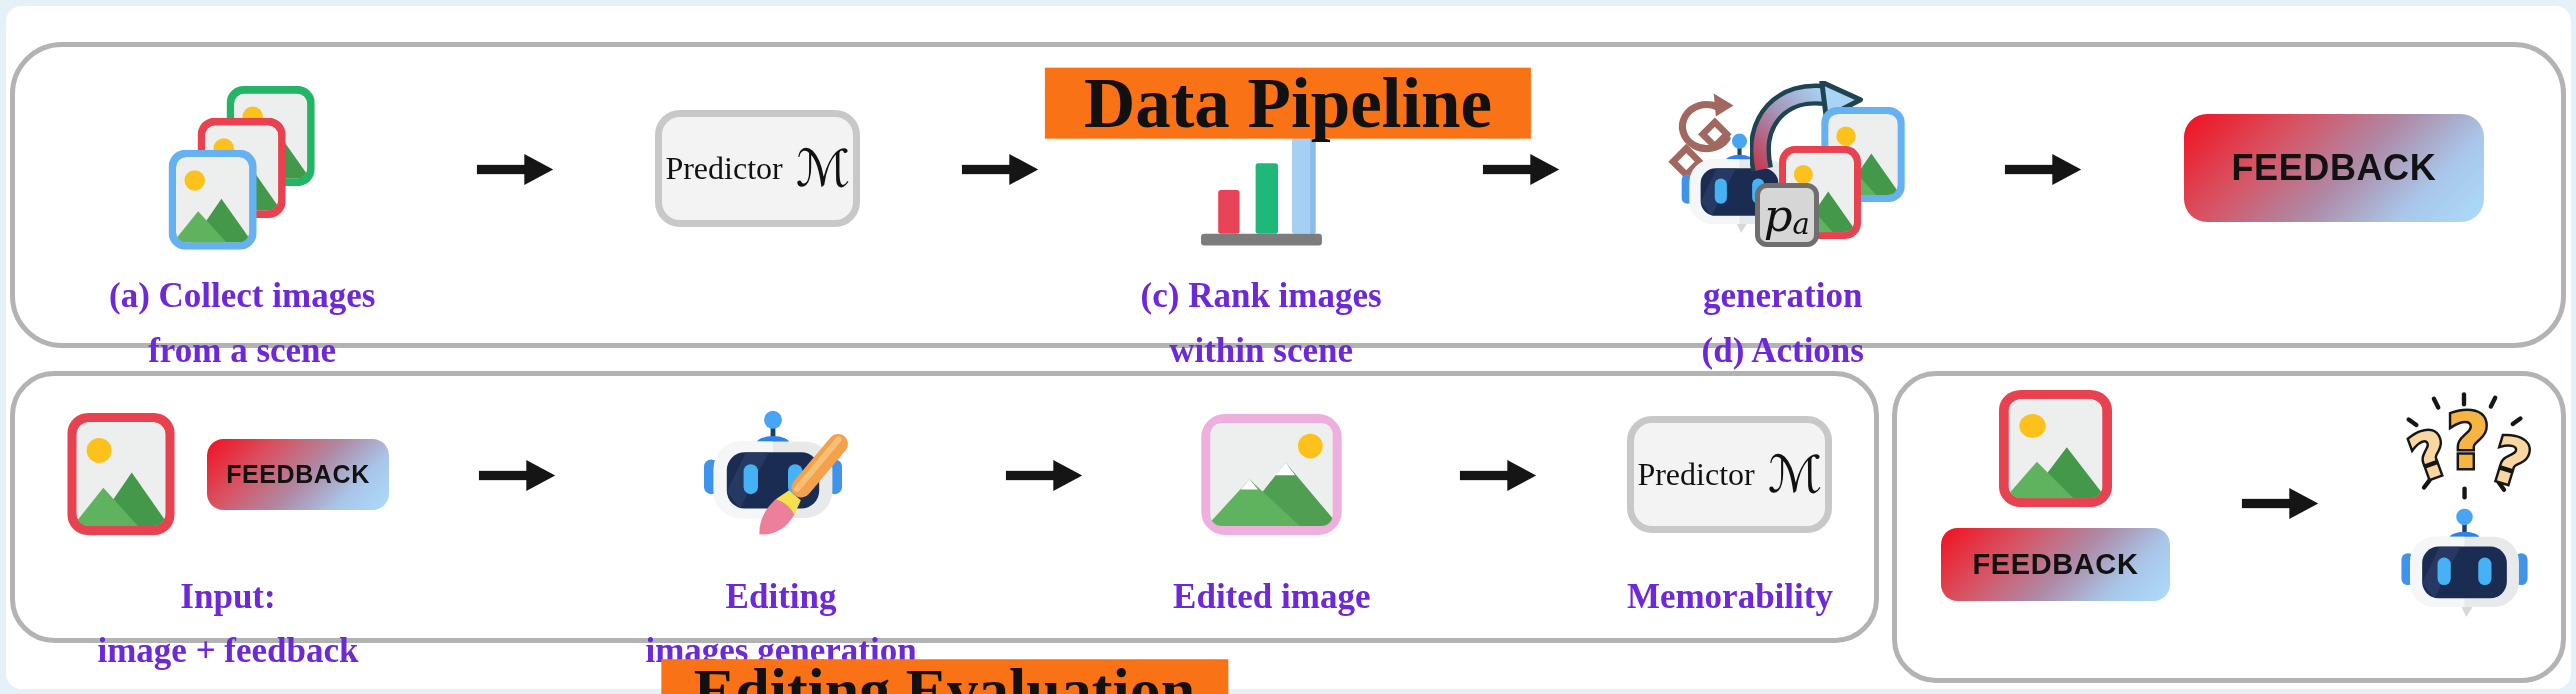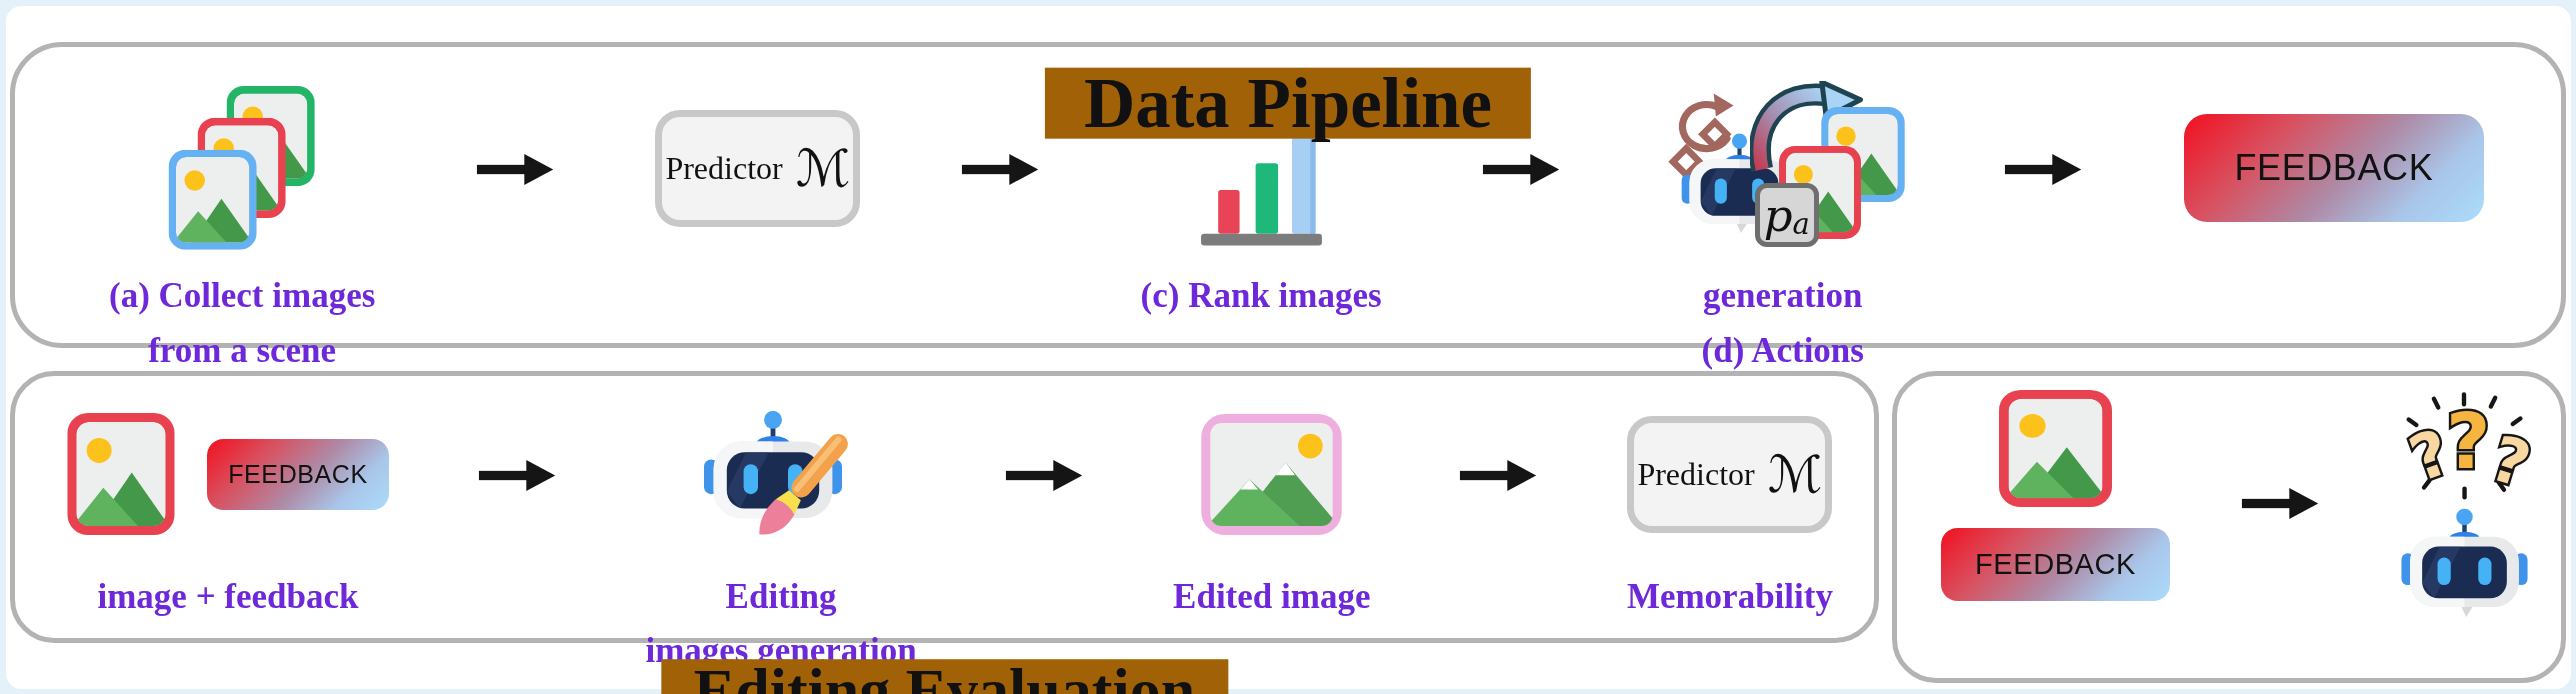--- a/index.html
+++ b/index.html
@@ -13,21 +13,21 @@
   .canvas{position:relative;width:2576px;height:694px;background:#e4f1f9;}
   .sheet{position:absolute;inset:5.5px;background:#ffffff;border-radius:15.4px;}
 
   
   .panel{position:absolute;background:#fff;border:5px solid #b3b3b3;box-sizing:border-box;}
   .panel-pipeline{left:10px;top:42px;width:2556px;height:306px;border-radius:52px;}
   .panel-editing{left:10px;top:371px;width:1869px;height:272px;border-radius:44px;}
   .panel-perplexity{left:1892px;top:371px;width:674px;height:312px;border-radius:44px;}
 
   .panel-title{
-    position:absolute;left:50%;background:#a16207;white-space:nowrap;
+    position:absolute;left:50%;background:#f97316;white-space:nowrap;
     font-weight:700;line-height:1;padding:0 33px;z-index:5;
   }
   .panel-title.top{top:0;transform:translate(-50%,-54%);font-size:71px;padding:0 39px;}
   .panel-title.bottom{top:100%;transform:translate(-50%,-48%);font-size:62px;}
 
   
   .row{position:absolute;display:flex;justify-content:space-between;align-items:flex-start;}
   .pipeline-row{left:94px;right:77px;top:34px;}
   .editing-row{left:52px;right:41px;top:16.5px;}
   .perplexity-row{left:44px;right:23px;top:14.3px;}
@@ -48,21 +48,21 @@
   .predictor-box{
     width:205px;height:117px;box-sizing:border-box;
     background:#f3f3f3;border:7.2px solid #c8c8c8;border-radius:25px;
     display:flex;align-items:center;justify-content:center;gap:13.2px;
   }
   .predictor-box .ptext{font-size:32px;font-weight:400;}
   .predictor-box .msym{font-size:51px;font-weight:400;font-family:"DejaVu Sans","DejaVu Serif",serif;line-height:1;}
 
   .feedback-chip{
     background:linear-gradient(135deg,#f20f1f 0%,#d9505f 28%,#ae8aa6 55%,#a9c6e9 78%,#abdcfb 100%);
-    color:#121212;font-family:"Liberation Sans","DejaVu Sans",sans-serif;font-weight:400;
+    color:#121212;font-family:"Liberation Sans","DejaVu Sans",sans-serif;font-weight:700;
     display:flex;align-items:center;justify-content:center;letter-spacing:0.6px;
   }
   .feedback-main{width:300px;height:108px;border-radius:23px;font-size:36px;}
   .feedback-small{width:182px;height:71px;border-radius:16.5px;font-size:25px;}
   .feedback-mid{width:229px;height:73px;border-radius:16.5px;font-size:29px;margin-top:21px;}
 
   .pa-box{
     position:absolute;width:64px;height:64px;box-sizing:border-box;
     background:#d6d6d6;border:5.5px solid #6f6f6f;border-radius:12px;
     display:flex;align-items:center;justify-content:center;
@@ -231,20 +231,21 @@
         </svg>
 
       <div class="step">
         <div class="icon-slot">
           <svg width="123" height="161" viewBox="0 0 230 300">
               <use href="#sym-bars"></use>
             </svg>
         </div>
         <div class="label">
           <div>(c) Rank images</div>
+          <div>within scene</div>
         </div>
       </div>
 
       <svg class="flow-arrow" viewBox="0 0 150 60">
           <use href="#sym-arrow"></use>
         </svg>
 
       <div class="step">
         <div class="icon-slot">
           <div class="actions-composite">
@@ -301,20 +302,21 @@
       <div class="step">
         <div class="icon-slot">
           <div class="input-group">
             <svg width="108" height="122" viewBox="0 0 155 176">
                 <use href="#sym-image" style="color:#e8414f"></use>
               </svg>
             <div class="feedback-chip feedback-small">FEEDBACK</div>
           </div>
         </div>
         <div class="label">
+          <div>Input:</div>
           <div>image + feedback</div>
         </div>
       </div>
 
       <svg class="flow-arrow" viewBox="0 0 150 60">
           <use href="#sym-arrow"></use>
         </svg>
 
       <div class="step">
         <div class="icon-slot">

